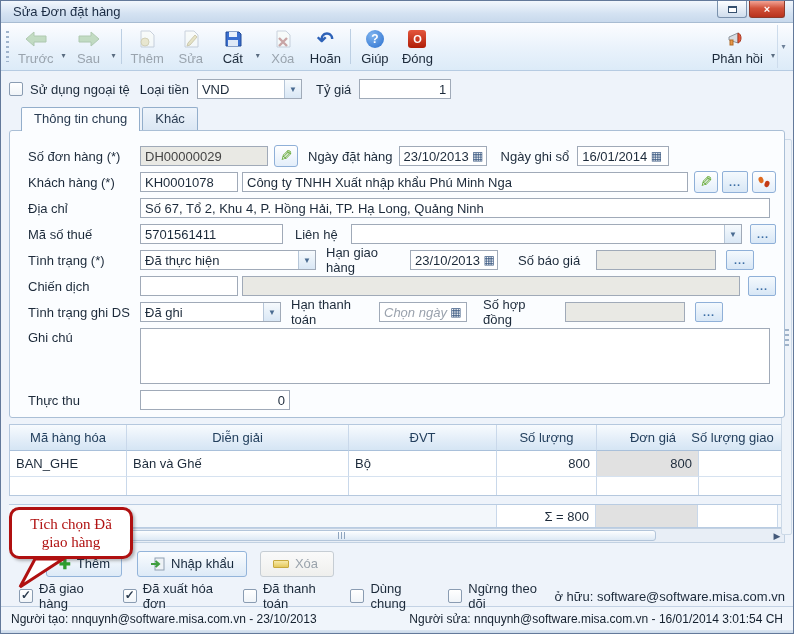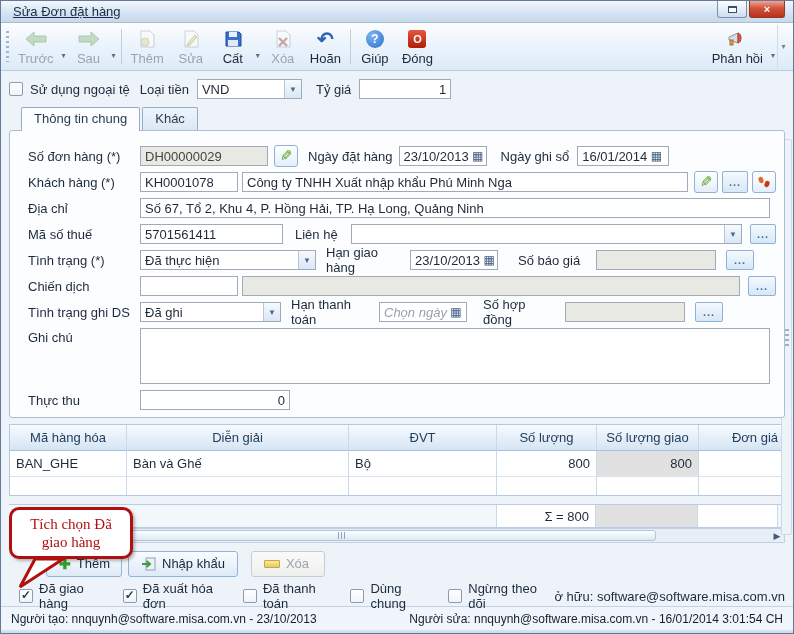--- a/index.html
+++ b/index.html
@@ -8,21 +8,21 @@
     position:relative; width:794px; height:634px; background:#eef3fa;
     border:1px solid #63799a; overflow:hidden; display:flex; flex-direction:column;
     font-size:13px; color:#1c2a3a;
   }
   
   .titlebar{
     height:22px; flex:0 0 22px; display:flex; align-items:center;
     background:linear-gradient(#f2f7fd,#d4e2f2 60%,#c8d9ec);
     border-bottom:1px solid #a8bcd2; padding-left:12px;
   }
-  .titlebar .title{ color:#1b2c44;text-decoration:underline; }
+  .titlebar .title{ color:#1b2c44; }
   .winbtns{ margin-left:auto; display:flex; align-items:flex-start; height:100%; padding-right:8px; }
   .winbtn{
     width:30px; height:17px; display:flex; align-items:center; justify-content:center;
     font-size:11px; border:1px solid #7b92ad; border-top:none; border-radius:0 0 3px 3px;
     background:linear-gradient(#fdfeff,#cfdded); color:#35506e; cursor:default;
   }
   .winbtn.close{
     width:36px; background:linear-gradient(#f2a394,#d2523a 45%,#b8321d);
     color:#fff; font-weight:bold; border-color:#8d3a2b; margin-left:2px;
   }
@@ -392,22 +392,22 @@
         <span class="tinp right" style="width:150px;">0</span>
       </div>
     </div>
 
     <div class="grid">
       <div class="gr ghead">
         <span class="gc c0">Mã hàng hóa</span>
         <span class="gc c1">Diễn giải</span>
         <span class="gc c2" style="justify-content:center;">ĐVT</span>
         <span class="gc c3" style="justify-content:center;">Số lượng</span>
+        <span class="gc c5" style="justify-content:flex-end;">Đơn giá</span>
         <span class="gc c4" style="justify-content:center;">Số lượng giao</span>
-        <span class="gc c5" style="justify-content:flex-end;">Đơn giá</span>
       </div>
       <div class="gr gbody">
         <span class="gc c0">BAN_GHE</span>
         <span class="gc c1">Bàn và Ghế</span>
         <span class="gc c2">Bộ</span>
         <span class="gc c3">800</span>
         <span class="gc c4 cell-dis">800</span>
         <span class="gc c5"></span>
       </div>
       <div class="gr gempty">
@@ -438,21 +438,21 @@
           <i></i>
         </span>
       <span class="hs-arrow hs-right">▶</span>
     </div>
 
     <div class="actions">
       <span class="abtn" style="margin-left:37px; width:76px;">
         <span class="icon-plus">✚</span>
         <span>Thêm</span>
       </span>
-      <span class="abtn" style="margin-left:6px;">
+      <span class="abtn" style="margin-left:15px;">
         <span class="icon-import">
           <svg width="15" height="14" viewBox="0 0 15 14">
               <rect x="5" y="1" width="9" height="12" fill="#eef2f6" stroke="#90a0b2"></rect>
               <path d="M1 7 L8 7 M5.5 4 L9 7 L5.5 10" stroke="#3f9e3f" stroke-width="2" fill="none"></path>
             </svg>
         </span>
         <span>Nhập khẩu</span>
       </span>
       <span class="abtn disabled" style="margin-left:13px; width:74px;">
         <span class="icon-bar"></span>

